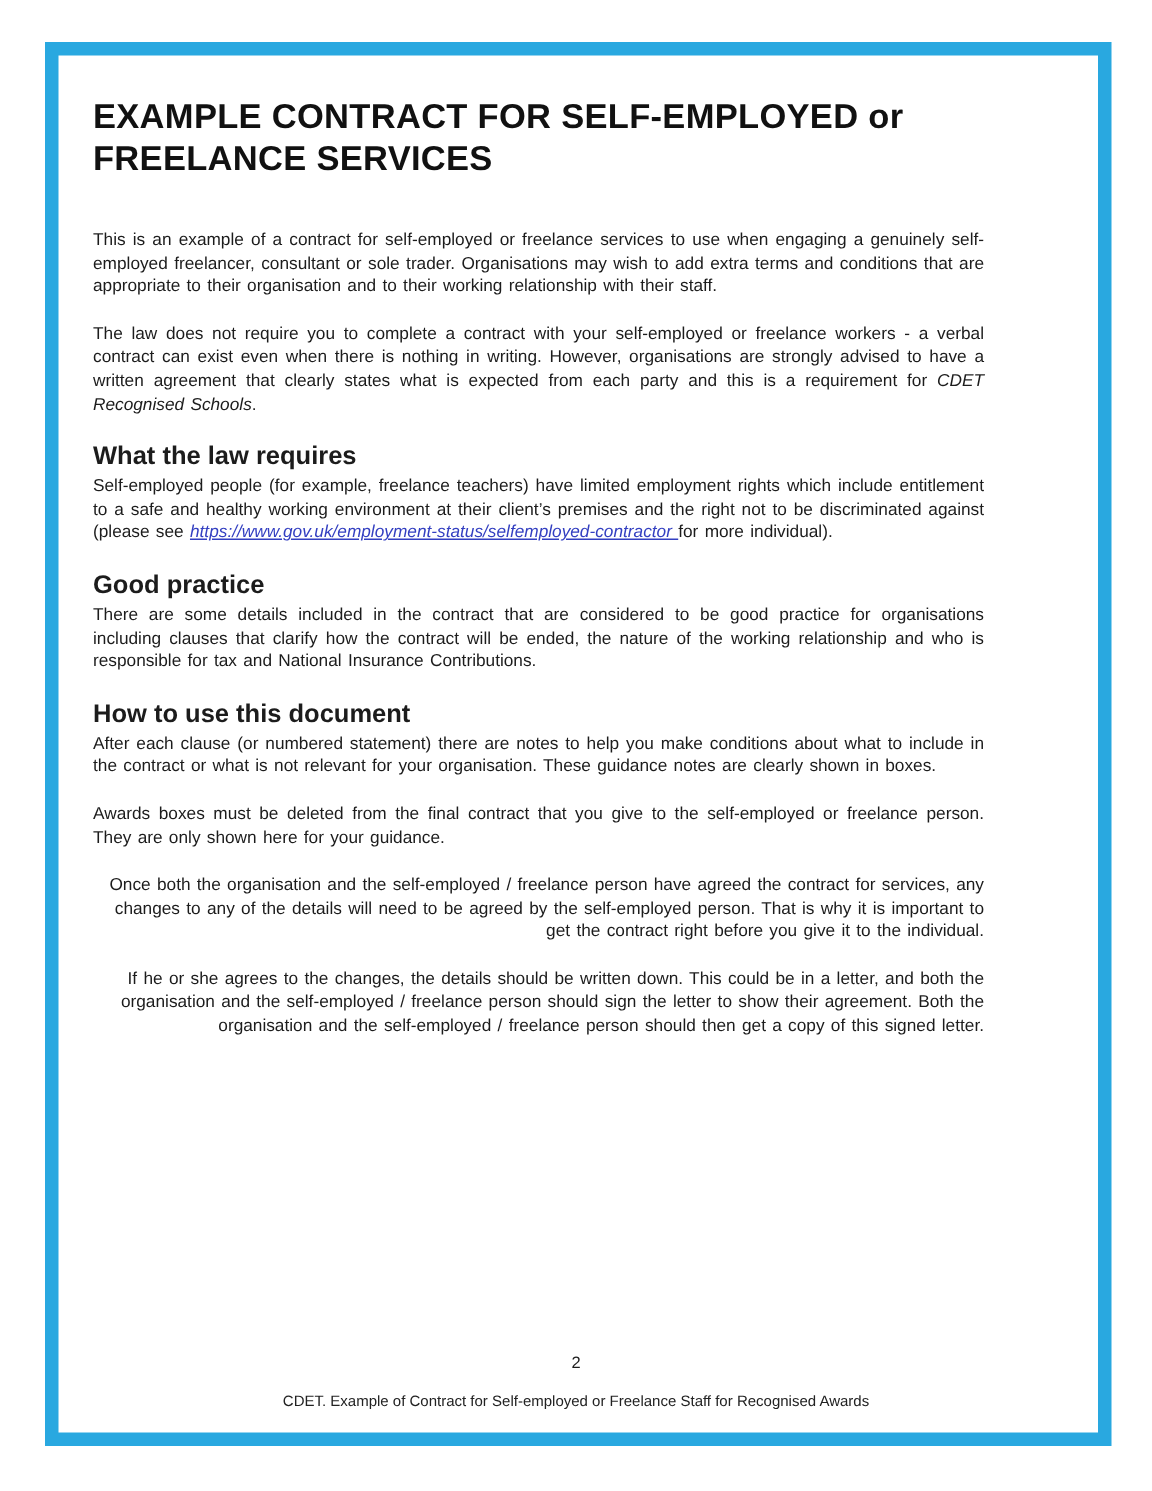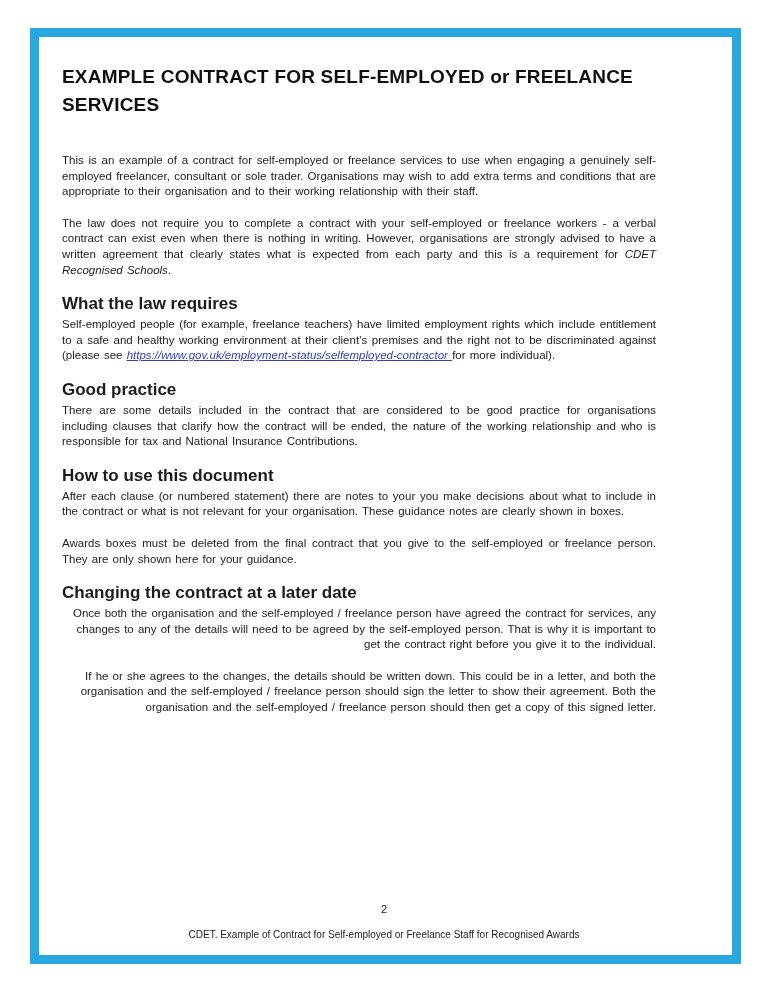--- a/index.html
+++ b/index.html
@@ -17,21 +17,21 @@
     width: 711px; height: 936px;
     border: 9px solid #29A8E0;
     background: #ffffff;
   }
   .content {
     position: absolute;
     left: 62px; top: 63px;
     width: 594px;
   }
   .doc-title {
-    font-size: 19px;
+    font-size: 23px;
     font-weight: bold;
     line-height: 28px;
     letter-spacing: 0.2px;
     color: #111;
     margin-bottom: 34px;
   }
   .para {
     font-size: 11.5px;
     line-height: 15.6px;
     margin-bottom: 16px;
@@ -82,25 +82,24 @@
   <h2 class="sec-heading">What the law requires</h2>
 
   <p class="para just"><span>Self-employed people (for example, freelance teachers) have limited employment rights which include entitlement to a safe and healthy working environment at their client’s premises and the right not to be discriminated against (please see </span><a class="doc-link">https://www.gov.uk/employment-status/selfemployed-contractor </a><span>for more individual).</span></p>
 
   <h2 class="sec-heading">Good practice</h2>
 
   <p class="para just">There are some details included in the contract that are considered to be good practice for organisations including clauses that clarify how the contract will be ended, the nature of the working relationship and who is responsible for tax and National Insurance Contributions.</p>
 
   <h2 class="sec-heading">How to use this document</h2>
 
-  <p class="para just">After each clause (or numbered statement) there are notes to your you make decisions about what to include in the contract or what is not relevant for your organisation. These guidance notes are clearly shown in boxes.</p>
+  <p class="para just">After each clause (or numbered statement) there are notes to help you make conditions about what to include in the contract or what is not relevant for your organisation. These guidance notes are clearly shown in boxes.</p>
 
   <p class="para just">Awards boxes must be deleted from the final contract that you give to the self-employed or freelance person. They are only shown here for your guidance.</p>
 
-  <h2 class="sec-heading">Changing the contract at a later date</h2>
 
   <p class="para left">Once both the organisation and the self-employed / freelance person have agreed the contract for services, any changes to any of the details will need to be agreed by the self-employed person. That is why it is important to get the contract right before you give it to the individual.</p>
 
   <p class="para left">If he or she agrees to the changes, the details should be written down. This could be in a letter, and both the organisation and the self-employed / freelance person should sign the letter to show their agreement. Both the organisation and the self-employed / freelance person should then get a copy of this signed letter.</p>
 
 </div>
 
 <div class="footer">
   <div class="page-number">2</div>
   <div class="footer-line">CDET. Example of Contract for Self-employed or Freelance Staff for Recognised Awards</div>

